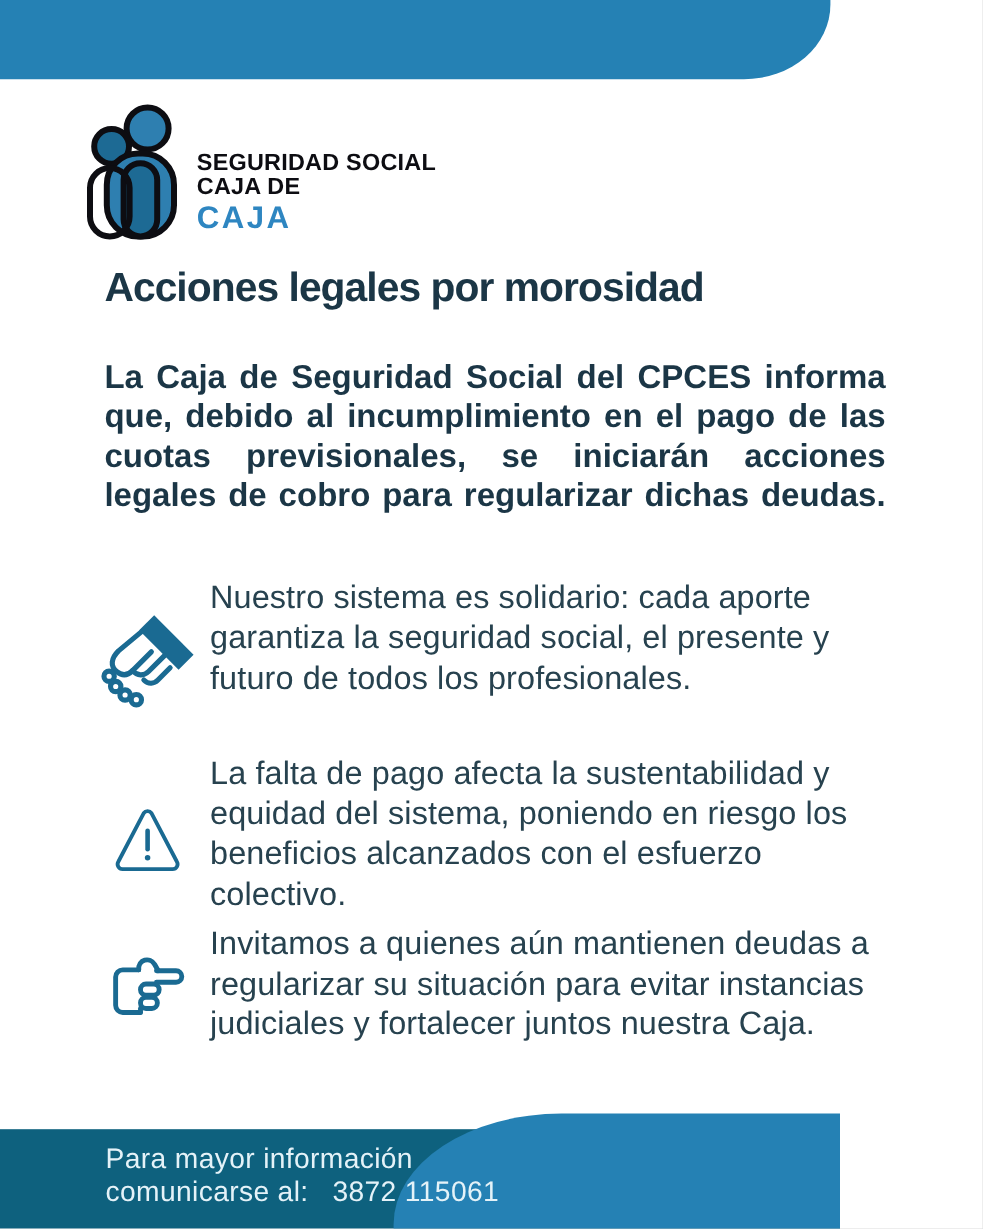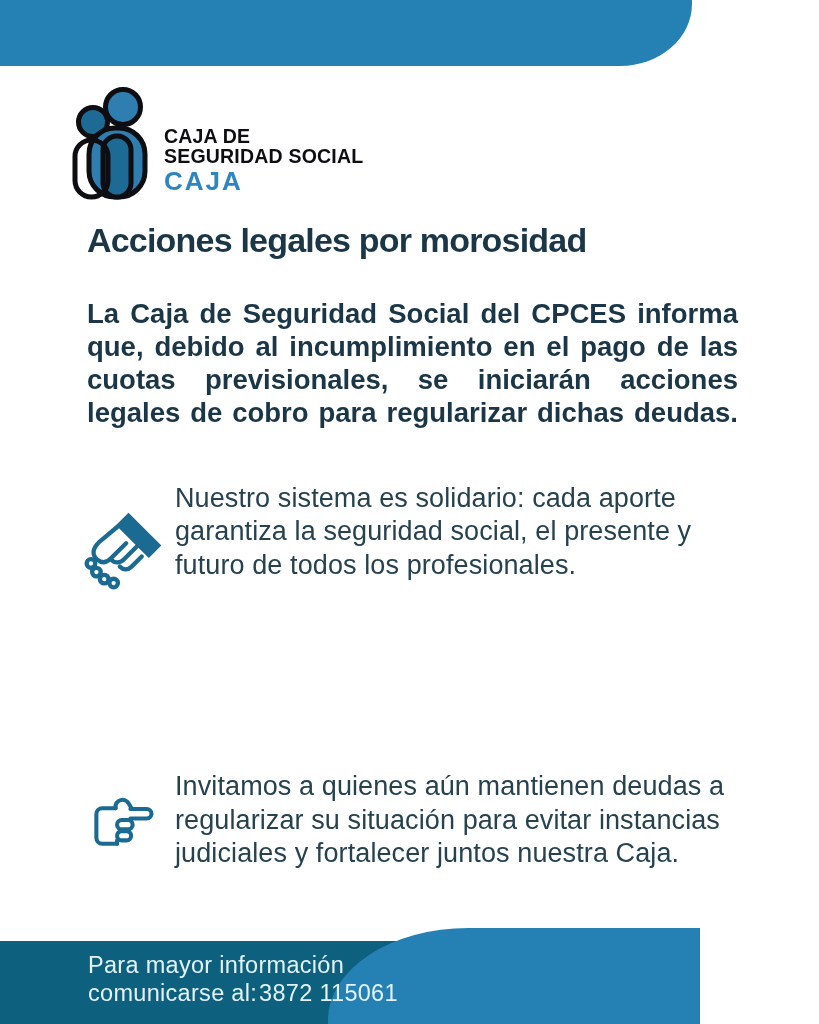--- a/index.html
+++ b/index.html
@@ -57,43 +57,43 @@
   }
   .footer-blue-shape{
     position:absolute;right:0;top:-13px;width:372px;height:96px;
     background:var(--header-blue);
     border-top-left-radius:140px 92px;
   }
   .footer-text{
     position:absolute;left:88px;top:11px;color:var(--footer-text);
     font-size:23.5px;line-height:27.5px;letter-spacing:.3px;
   }
-  .phone{margin-left:2px;}
+  .phone{margin-left:20px;}
   svg{display:block;}
 </style>
 </head>
 <body>
 
 <div class="page">
 
   <div class="header-bar"></div>
 
   <div class="logo">
     <svg class="logo-mark" viewBox="0 0 90 114">
       <g stroke="#0d0d12" stroke-width="5" stroke-linejoin="round">
         <circle cx="57" cy="21" r="17.5" fill="var(--logo-light)"></circle>
         <circle cx="27" cy="36" r="14.5" fill="var(--logo-dark)"></circle>
         <rect x="23" y="42" width="56" height="69" rx="26" fill="var(--logo-light)"></rect>
         <rect x="37" y="50" width="28" height="61" rx="14" fill="var(--logo-dark)"></rect>
         <rect x="9" y="54" width="33" height="57" rx="16.5" fill="none"></rect>
       </g>
     </svg>
     <div class="logo-text">
+      <div class="logo-line">SEGURIDAD SOCIAL</div>
       <div class="logo-line">CAJA DE</div>
-      <div class="logo-line">SEGURIDAD SOCIAL</div>
       <div class="logo-cpces">CAJA</div>
     </div>
   </div>
 
   <h1 class="title">Acciones legales por morosidad</h1>
 
   <p class="intro">La Caja de Seguridad Social del CPCES informa que, debido al incumplimiento en el pago de las cuotas previsionales, se iniciarán acciones legales de cobro para regularizar dichas deudas.</p>
 
   <div class="item item-1">
     <div class="item-icon">
@@ -106,20 +106,32 @@
           <circle cx="14" cy="71" r="5.5"></circle>
           <circle cx="21" cy="82" r="5.5"></circle>
           <circle cx="31" cy="91" r="5.5"></circle>
           <circle cx="43" cy="96" r="5.5"></circle>
         </g>
       </svg>
     </div>
     <div class="item-text">Nuestro sistema es solidario: cada aporte garantiza la seguridad social, el presente y futuro de todos los profesionales.</div>
   </div>
 
+  <div class="item item-2">
+    <div class="item-icon">
+      <svg width="64" height="64" viewBox="0 0 100 100">
+        <g fill="none" stroke="currentColor" stroke-width="5" stroke-linecap="round" stroke-linejoin="round">
+          <path d="M45,15 a6,6 0 0 1 10,0 L88,78 a6.5,6.5 0 0 1 -5.5,10 H17.5 a6.5,6.5 0 0 1 -5.5,-10 Z"></path>
+          <line x1="50" y1="38" x2="50" y2="62" stroke-width="6"></line>
+          <circle cx="50" cy="73" r="3.6" fill="currentColor" stroke="none"></circle>
+        </g>
+      </svg>
+    </div>
+    <div class="item-text">La falta de pago afecta la sustentabilidad y equidad del sistema, poniendo en riesgo los beneficios alcanzados con el esfuerzo colectivo.</div>
+  </div>
 
   <div class="item item-3">
     <div class="item-icon">
       <svg width="74" height="74" viewBox="0 0 100 100">
         <g fill="none" stroke="currentColor" stroke-width="5.5" stroke-linecap="round" stroke-linejoin="round">
           <path d="M40,30 H22 a8,8 0 0 0 -8,8 v32 a8,8 0 0 0 8,8 h20"></path>
           <path d="M40,30 c-1,-12 13,-15 18,-6 l4,7"></path>
           <path d="M60,31 h22 a6.5,6.5 0 0 1 0,13 H60"></path>
           <rect x="42" y="46" width="21" height="12.5" rx="6.2"></rect>
           <rect x="42" y="61" width="19" height="12.5" rx="6.2"></rect>

